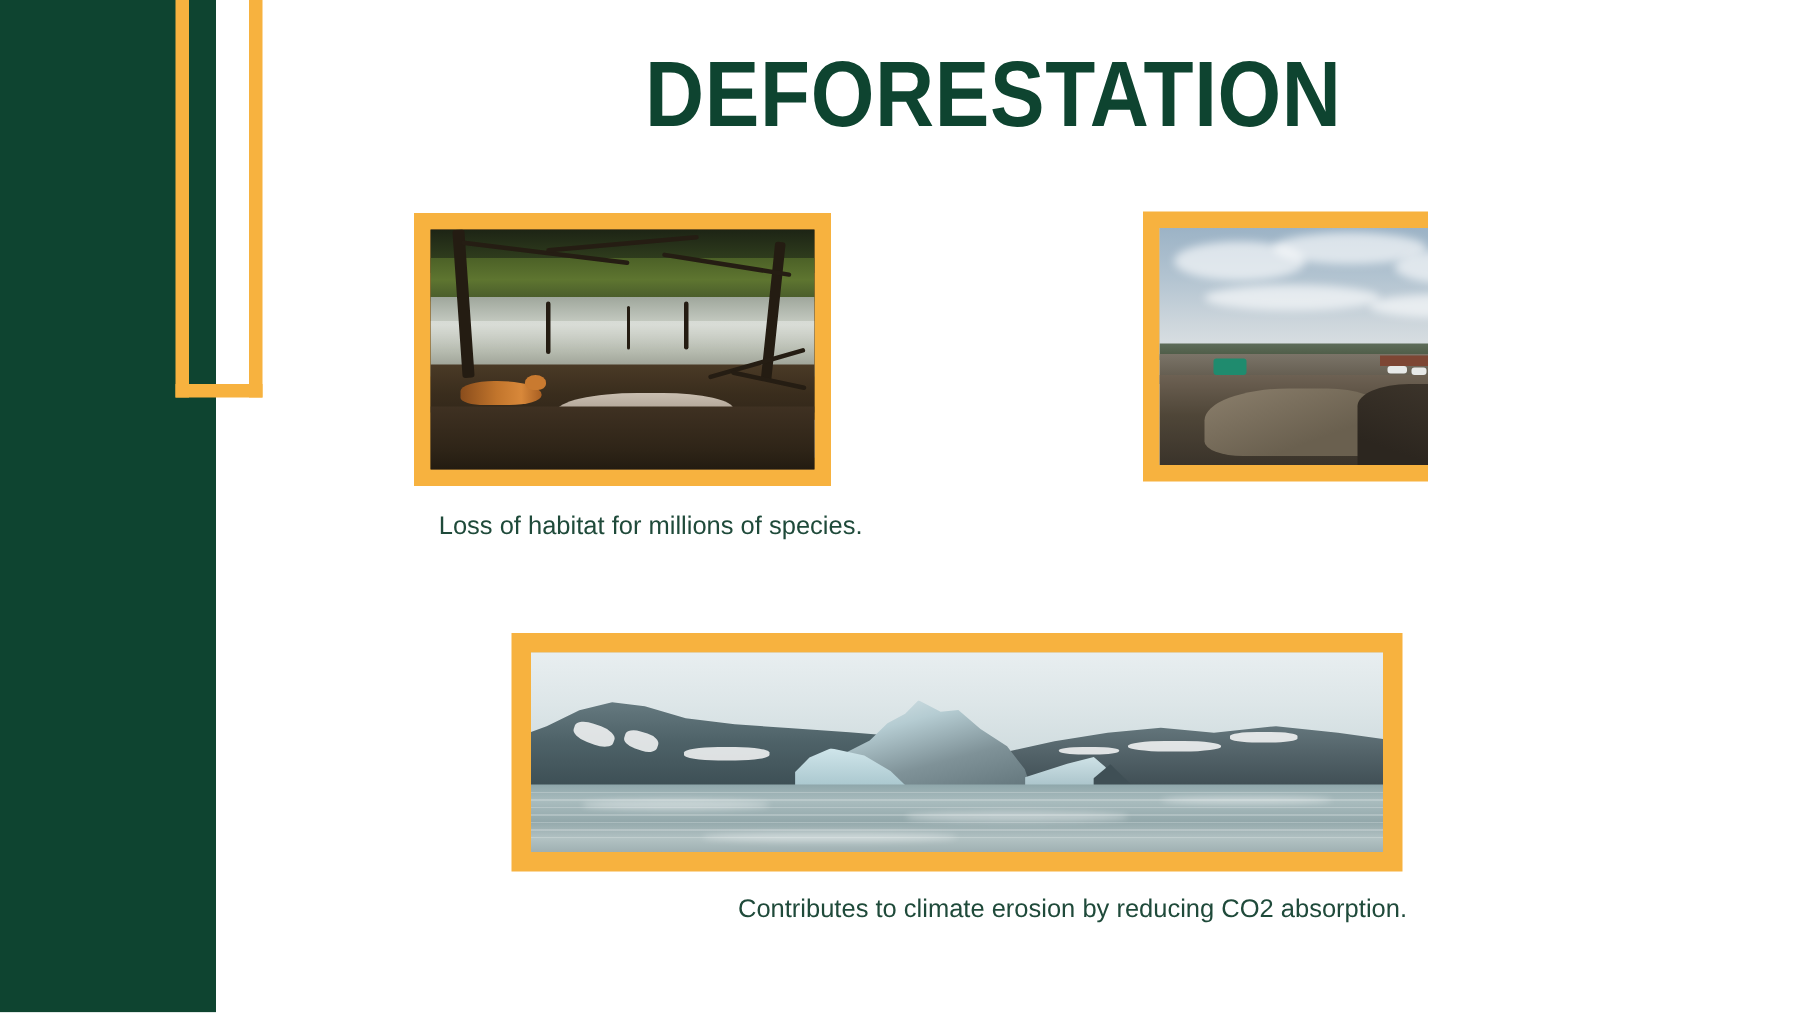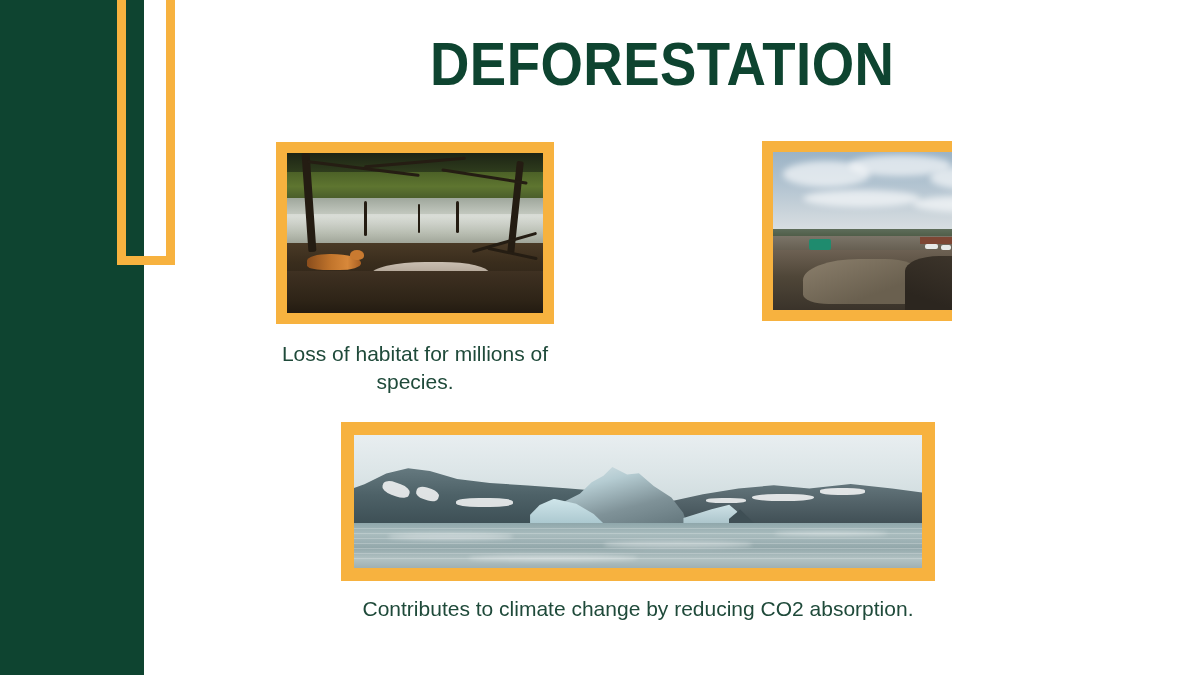--- a/index.html
+++ b/index.html
@@ -89,23 +89,23 @@
   }
 
   #frame-1 { left: 276px; top: 142px; width: 278px; height: 182px; }
   #frame-2 { left: 762px; top: 141px; width: 276px; height: 180px; }
   #frame-3 { left: 341px; top: 422px; width: 594px; height: 159px; padding: 13px; }
 
   
   .caption {
     position: absolute;
     color: #1f4a3a;
-    font-size: 21px;
+    font-size: 17px;
     line-height: 1.35;
-    text-align: center;
+    text-align: right;
   }
   #caption-1 { left: 255px; top: 340px; width: 320px; }
   #caption-2 { left: 740px; top: 340px; width: 320px; }
   #caption-3 { left: 338px; top: 595px; width: 600px; }
 
   
   .ph1 { background: #2b2116; }
   .ph1 .sky-band {
     position: absolute; left: 0; top: 0; width: 100%; height: 18%;
     background: linear-gradient(180deg, #1d2415 0%, #2d3a1c 60%, #3c4a22 100%);
@@ -361,15 +361,15 @@
       <div class="berg-dark"></div>
       <div class="sea"></div>
       <div class="glint g1"></div>
       <div class="glint g2"></div>
       <div class="glint g3"></div>
       <div class="glint g4"></div>
     </div>
   </div>
 
   <div class="caption" id="caption-1">Loss of habitat for millions of species.</div>
-  <div class="caption" id="caption-3">Contributes to climate change by reducing CO2 absorption.</div>
+  <div class="caption" id="caption-3">Contributes to climate erosion by reducing CO2 absorption.</div>
 
 </div>
 
 </body></html>

